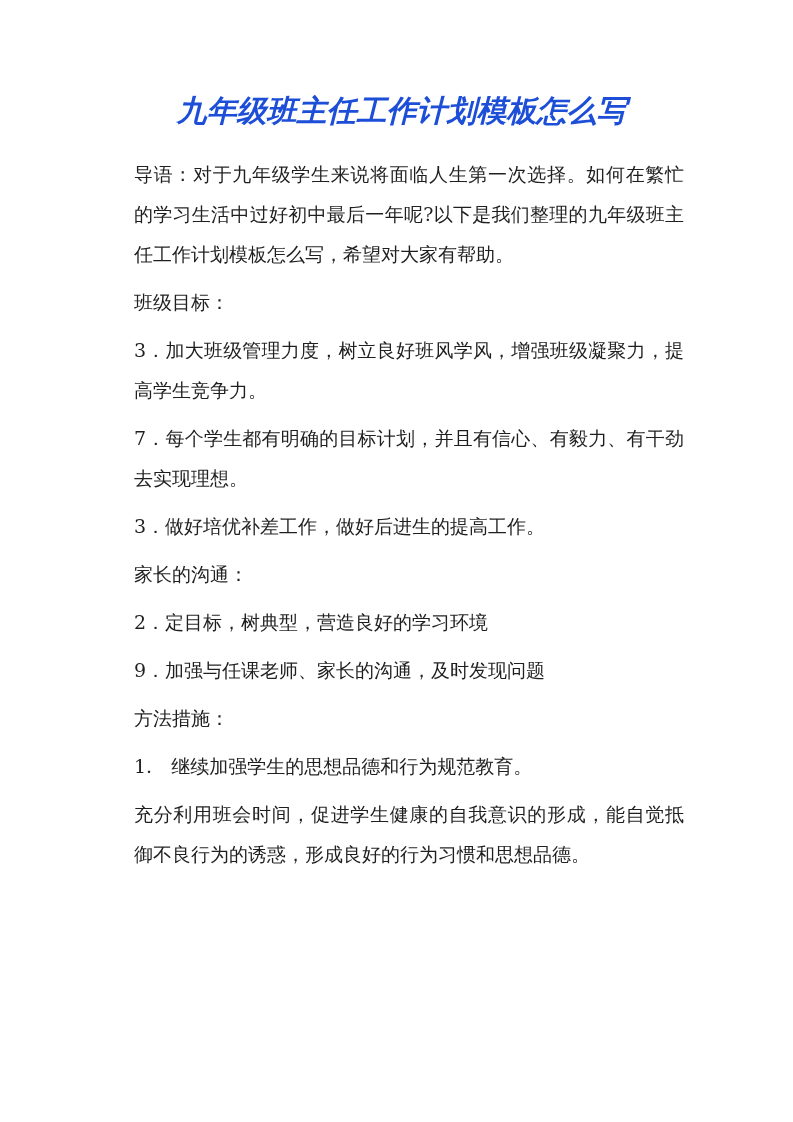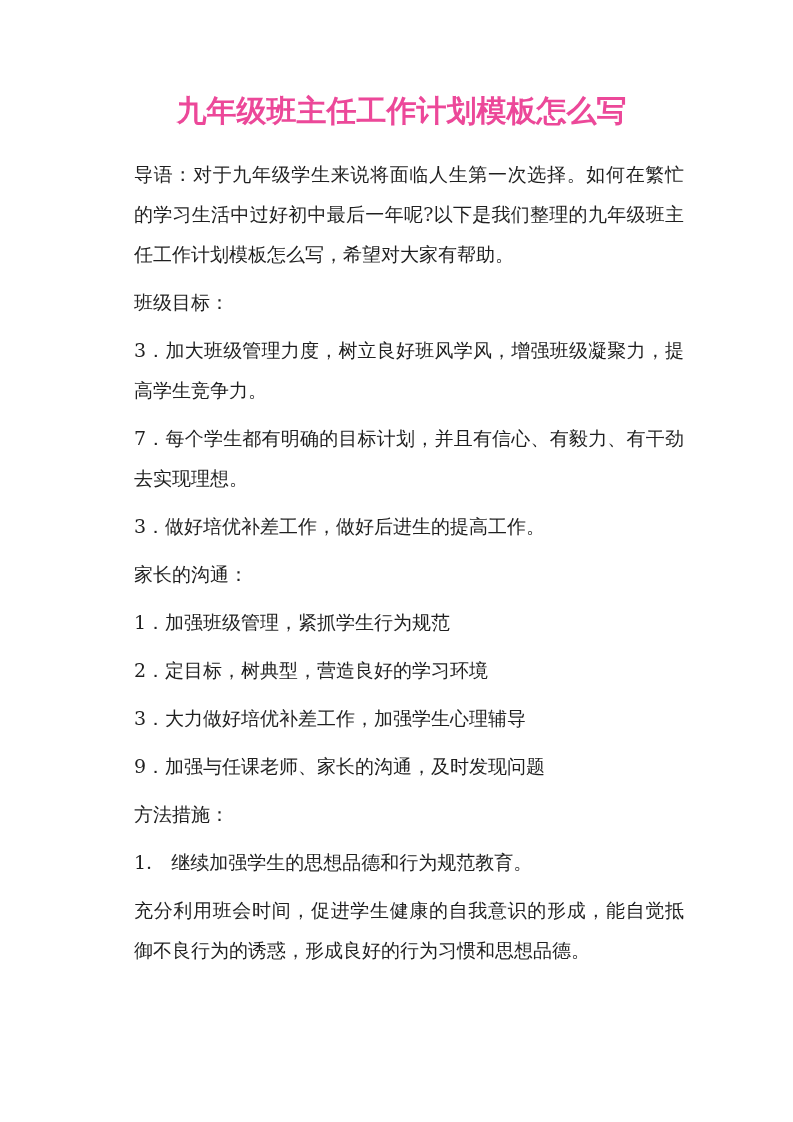--- a/index.html
+++ b/index.html
@@ -20,21 +20,22 @@
     height: 1122px;
     padding: 88px 109px 0 119px;
     background: #ffffff;
   }
   .doc-title {
     font-size: 30px;
     font-weight: 700;
     line-height: 46px;
     text-align: center;
     margin: 0 0 20px 0;
-    color: #ec4899;
+    color: #1d4ed8;
+    font-style: italic;
   }
   .doc-par {
     font-size: 19px;
     line-height: 40px;
     margin: 0 0 8px 15px;
     text-align: justify;
     text-justify: inter-ideograph;
     word-break: break-all;
     color: #1f1f1f;
   }
@@ -44,20 +45,18 @@
 
 <div class="page">
   <h1 class="doc-title">九年级班主任工作计划模板怎么写</h1>
 
   <p class="doc-par">导语：对于九年级学生来说将面临人生第一次选择。如何在繁忙的学习生活中过好初中最后一年呢?以下是我们整理的九年级班主任工作计划模板怎么写，希望对大家有帮助。</p>
   <p class="doc-par">班级目标：</p>
   <p class="doc-par">3．加大班级管理力度，树立良好班风学风，增强班级凝聚力，提高学生竞争力。</p>
   <p class="doc-par">7．每个学生都有明确的目标计划，并且有信心、有毅力、有干劲去实现理想。</p>
   <p class="doc-par">3．做好培优补差工作，做好后进生的提高工作。</p>
   <p class="doc-par">家长的沟通：</p>
-  <p class="doc-par">1．加强班级管理，紧抓学生行为规范</p>
   <p class="doc-par">2．定目标，树典型，营造良好的学习环境</p>
-  <p class="doc-par">3．大力做好培优补差工作，加强学生心理辅导</p>
   <p class="doc-par">9．加强与任课老师、家长的沟通，及时发现问题</p>
   <p class="doc-par">方法措施：</p>
   <p class="doc-par">1.　继续加强学生的思想品德和行为规范教育。</p>
   <p class="doc-par">充分利用班会时间，促进学生健康的自我意识的形成，能自觉抵御不良行为的诱惑，形成良好的行为习惯和思想品德。</p>
 </div>
 
 </body></html>

